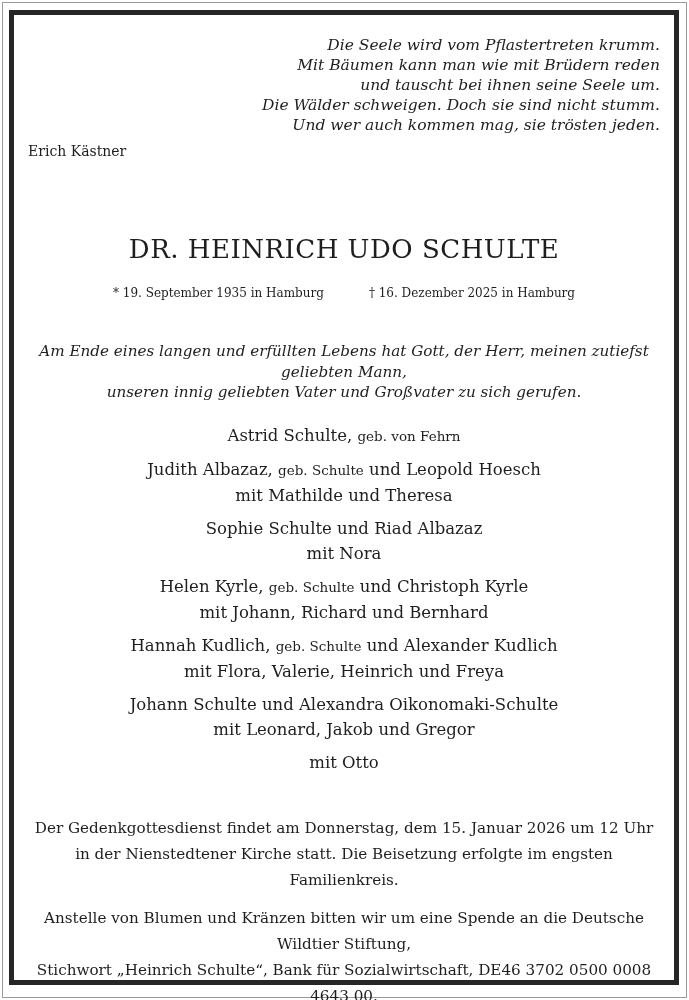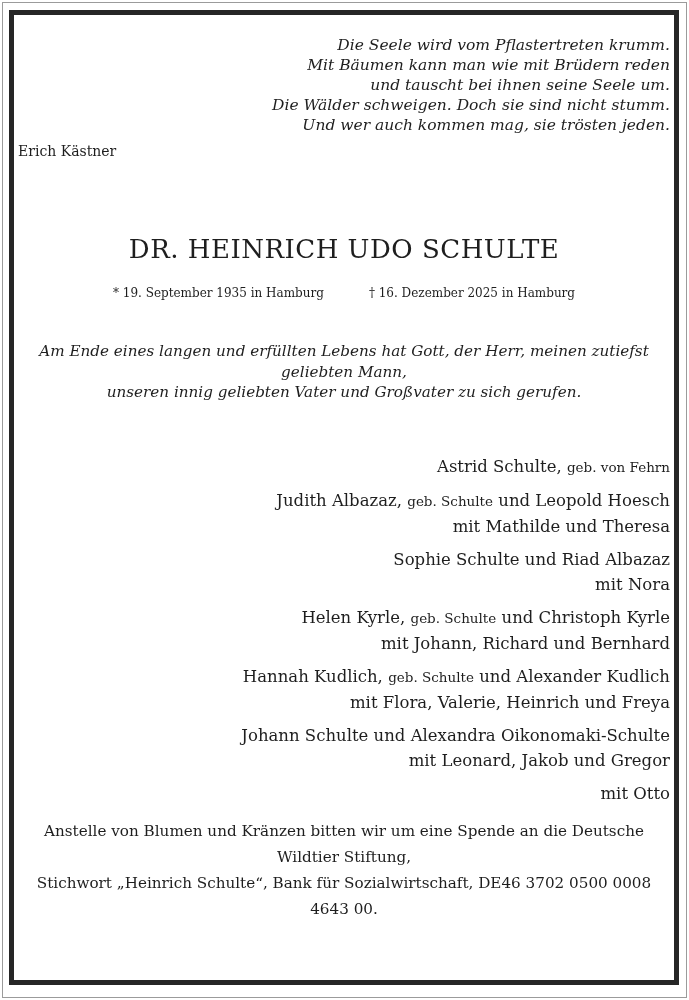--- a/index.html
+++ b/index.html
@@ -29,21 +29,21 @@
     right: 10px;
     top: 10px;
     bottom: 15px;
     border: 5px solid #262626;
     background: #ffffff;
   }
 
   .content {
     width: 100%;
     height: 100%;
-    padding: 0 4px;
+    padding: 0 14px;
   }
 
   .quote {
     margin-top: 20px;
     text-align: right;
     font-style: italic;
     font-size: 15.5px;
     line-height: 20px;
   }
 
@@ -76,22 +76,22 @@
 
   .intro {
     margin: 36px 0 0 0;
     text-align: center;
     font-size: 15.2px;
     line-height: 20.5px;
     font-style: italic;
   }
 
   .family {
-    margin-top: 51px;
-    text-align: right;
+    margin-top: 20px;
+    text-align: center;
   }
 
   .entry {
     margin-bottom: 8px;
     font-size: 16.5px;
     line-height: 25px;
   }
   .entry:last-child { margin-bottom: 0; }
 
   .entry .small {
@@ -155,18 +155,19 @@
           </div>
           <div class="entry">
             <div class="entry-line"><span>Johann Schulte und Alexandra Oikonomaki-Schulte</span></div>
             <div class="entry-line children">mit Leonard, Jakob und Gregor</div>
           </div>
           <div class="entry">
             <div class="entry-line children">mit Otto</div>
           </div>
         </div>
 
+      <p class="service">Der Gedenkgottesdienst findet am Donnerstag, dem 15. Januar 2026 um 12 Uhr<br>in der Nienstedtener Kirche statt. Die Beisetzung erfolgte im engsten Familienkreis.</p>
 
       <p class="donation">Anstelle von Blumen und Kränzen bitten wir um eine Spende an die Deutsche Wildtier Stiftung,<br>Stichwort „Heinrich Schulte“, Bank für Sozialwirtschaft, DE46 3702 0500 0008 4643 00.</p>
 
     </div>
   </div>
 </div>
 
 </body></html>

